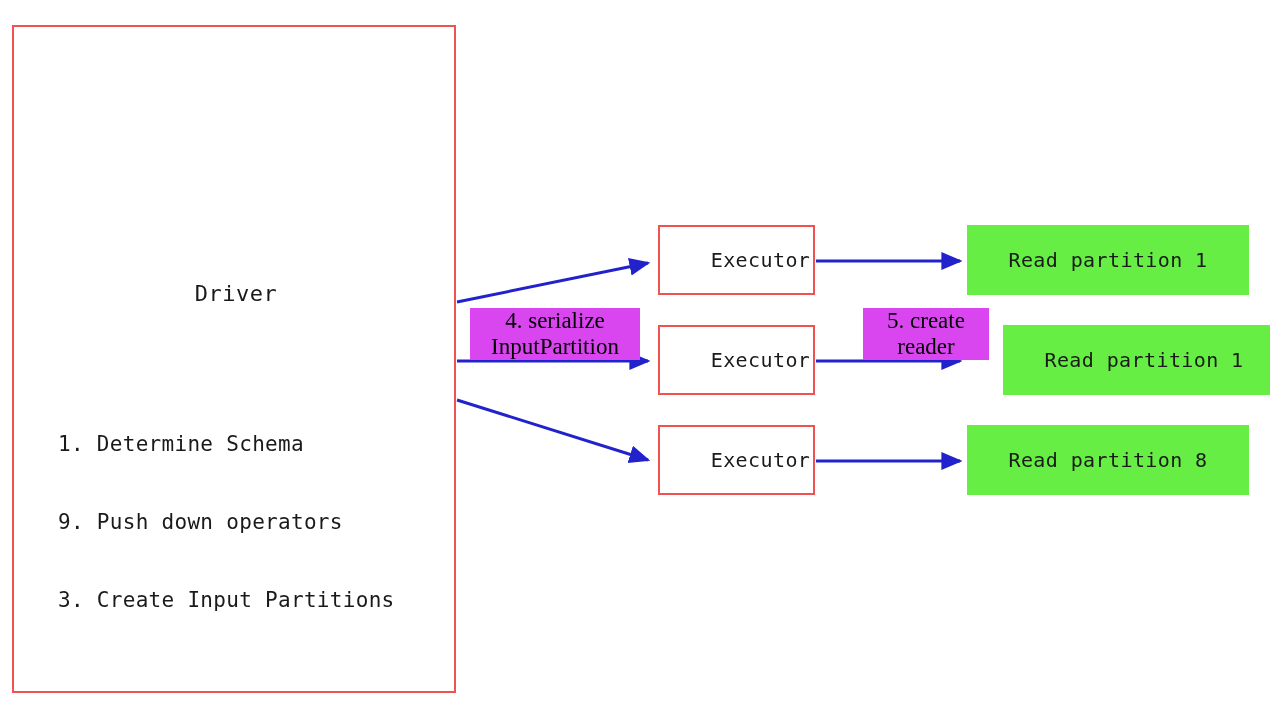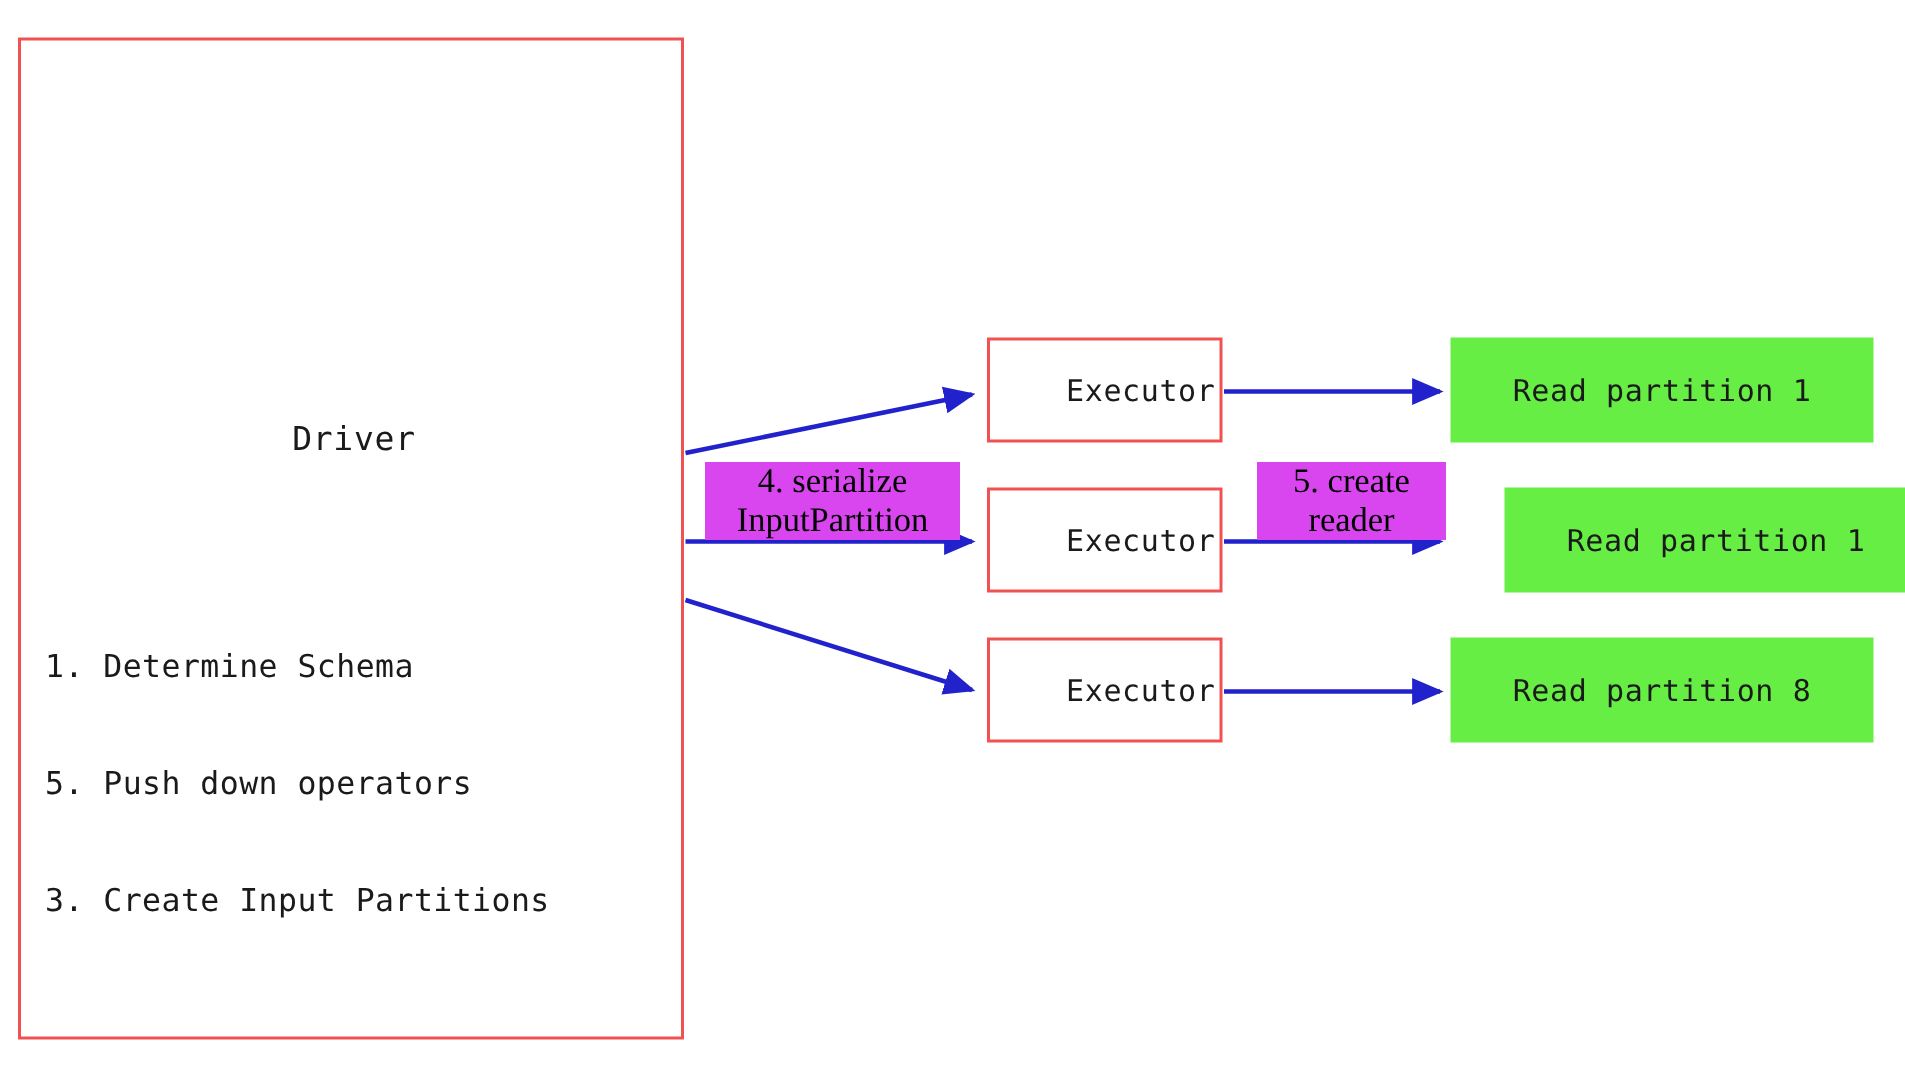--- a/index.html
+++ b/index.html
@@ -62,21 +62,21 @@
     left: 16px;
     top: 352px;
     width: 420px;
     font-family: "DejaVu Sans Mono", "Liberation Mono", monospace;
     font-size: 21px;
     line-height: 26px;
     color: #1a1a1a;
     white-space: pre;
     letter-spacing: 0.3px;
   }
-  .driver-list div { white-space: pre; }
+  .driver-list div { white-space: pre; margin-left: 28px; }
 
   .exec-box {
     width: 157px;
     height: 70px;
     border: 2px solid #f05252;
     background: #ffffff;
     font-family: "DejaVu Sans Mono", "Liberation Mono", monospace;
     font-size: 20px;
     color: #1a1a1a;
     letter-spacing: 0.4px;
@@ -109,21 +109,21 @@
     color: #000000;
     background: #d946ef;
     white-space: nowrap;
   }
   .label-serialize {
     left: 470px;
     top: 308px;
     width: 170px;
   }
   .label-create {
-    left: 838px;
+    left: 863px;
     top: 308px;
     width: 126px;
   }
 </style>
 </head>
 <body>
 
 <div id="canvas">
 
   <svg class="svg-layer" viewBox="0 0 1270 710" width="1270" height="710">
@@ -141,21 +141,21 @@
 
     <line x1="816" y1="261" x2="960" y2="261" stroke="#2222cc" stroke-width="3" marker-end="url(#arrowhead)"></line>
     <line x1="816" y1="361" x2="960" y2="361" stroke="#2222cc" stroke-width="3" marker-end="url(#arrowhead)"></line>
     <line x1="816" y1="461" x2="960" y2="461" stroke="#2222cc" stroke-width="3" marker-end="url(#arrowhead)"></line>
   </svg>
 
   <div class="node driver-box">
     <div class="driver-title driver-title-pos">Driver</div>
     <div class="driver-list">
       <div>1. Determine Schema</div>
-      <div>5. Push down operators</div>
+      <div>9. Push down operators</div>
       <div>3. Create Input Partitions</div>
     </div>
   </div>
 
   <div class="node exec-box exec1">
     <span>Executor</span>
   </div>
   <div class="node exec-box exec2">
     <span>Executor</span>
   </div>

